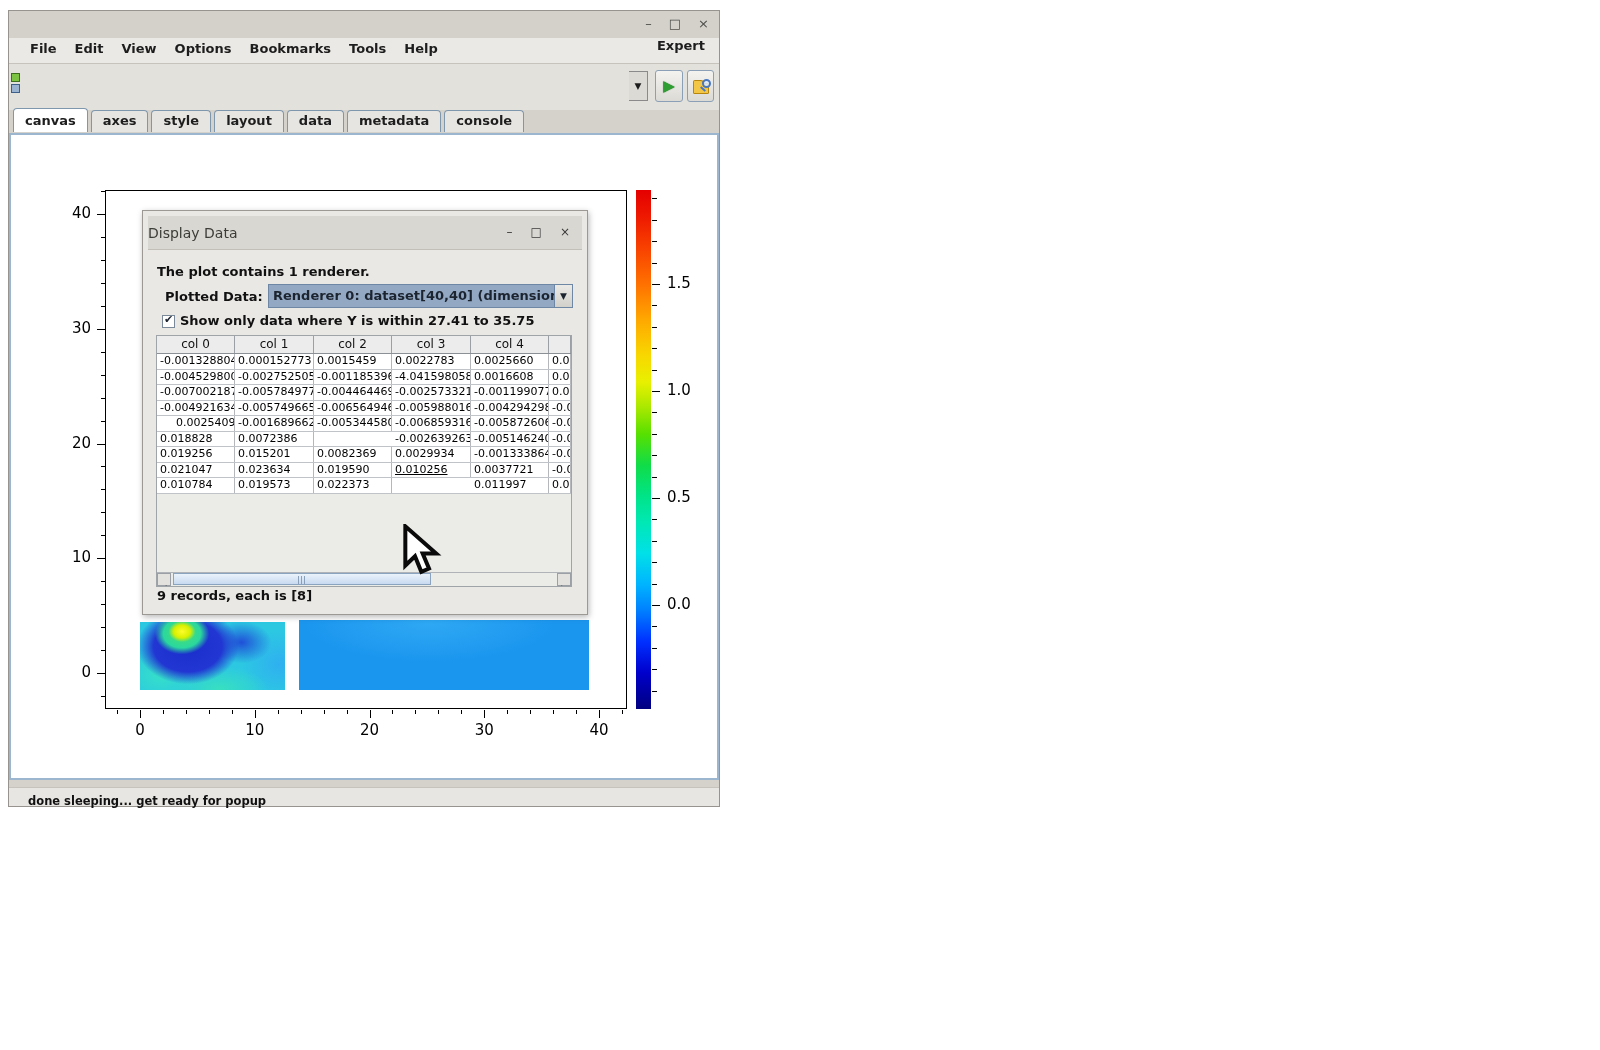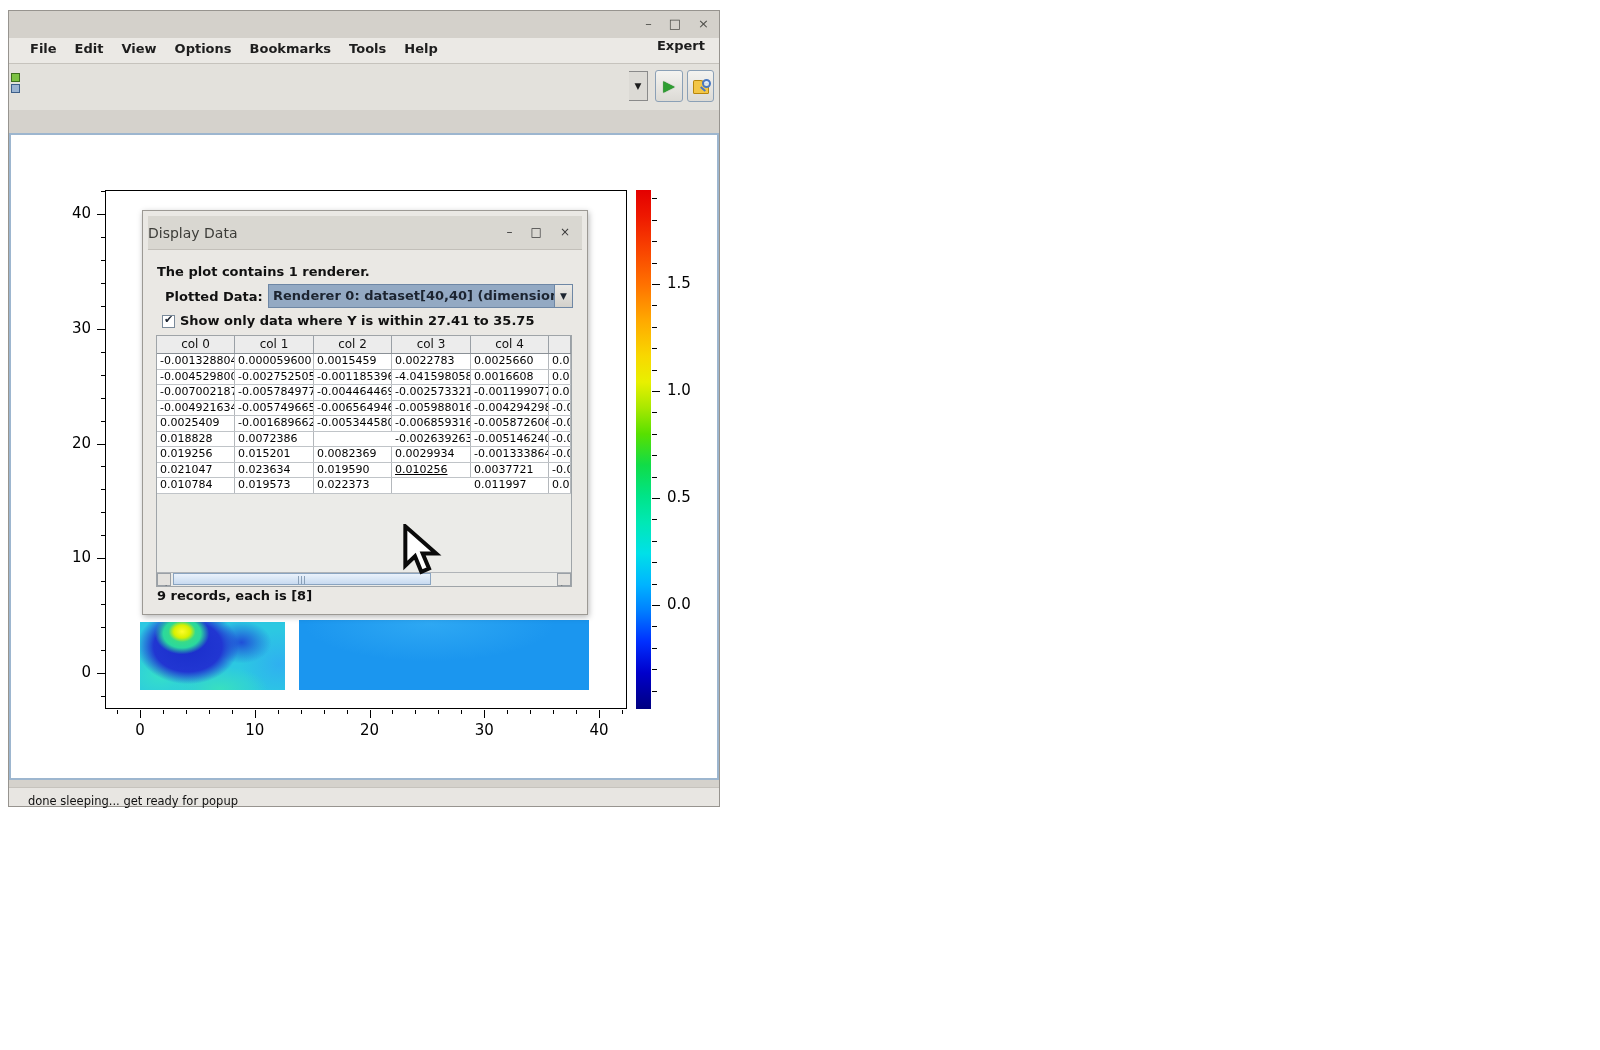--- a/index.html
+++ b/index.html
@@ -121,21 +121,21 @@
   .sbtn { width:14px; height:13px; background:#e4e2de; border:1px solid #9aa0a6; text-align:center; flex:none; }
   .sbtn span { font-size:7px; color:#222; line-height:11px; }
   .strack { position:relative; flex:1; }
   .sthumb { position:absolute; left:2px; top:0; width:258px; height:12px;
     background:linear-gradient(#eaf2fb,#c8daf0); border:1px solid #8aa4c0; }
   .grip { position:absolute; left:50%; top:2px; width:8px; height:8px; margin-left:-4px;
     background:repeating-linear-gradient(to right,#8aa0b8 0 1px,transparent 1px 3px); }
   .dlg-footer { position:absolute; left:9px; bottom:6px; font-size:13px; font-weight:bold; color:#111; }
 
   .statusbar { position:absolute; left:0; right:0; bottom:0; height:19px; background:#e8e6e2;
-    border-top:1px solid #c6c3bd; }
+    border-top:1px solid #c6c3bd;font-weight:bold; }
   .statusbar .txt { position:absolute; left:19px; top:6px; font-size:11.5px; color:#111; }
 
   .cursor { position:absolute; left:402px; top:524px; width:40px; height:58px; z-index:9; }
 </style>
 </head>
 <body>
 
 <div class="page">
   <div class="app-window">
 
@@ -169,20 +169,29 @@
       <div class="tool-btn btn-go">
         <span>▶</span>
       </div>
       <div class="tool-btn btn-inspect">
         <div class="folder">
           <div class="mag"></div>
         </div>
       </div>
     </div>
 
+    <div class="tabbar">
+      <div class="tab active">canvas</div>
+      <div class="tab">axes</div>
+      <div class="tab">style</div>
+      <div class="tab">layout</div>
+      <div class="tab">data</div>
+      <div class="tab">metadata</div>
+      <div class="tab">console</div>
+    </div>
 
     <div class="canvas">
       <div class="plot-frame"></div>
       <div class="hm hm-left"></div>
       <div class="hm hm-right"></div>
       <div class="colorbar"></div>
     <div class="tick" style="left: 90px; top: 56.05px; width: 4px; height: 1px;"></div>
         <div class="tick" style="left: 86px; top: 79px; width: 8px; height: 1px;"></div>
         <div class="ticklabel yl" style="left: 38px; top: 69px; width: 42px;">40</div>
         <div class="tick" style="left: 90px; top: 101.95px; width: 4px; height: 1px;"></div>
@@ -294,21 +303,21 @@
               <div class="th" style="width: 78px;">col 0</div>
               <div class="th" style="width: 79px;">col 1</div>
               <div class="th" style="width: 78px;">col 2</div>
               <div class="th" style="width: 79px;">col 3</div>
               <div class="th" style="width: 78px;">col 4</div>
               <div class="th" style="width: 22px;"></div>
             </div>
           <div>
               <div class="tr">
                 <div class="td" style="width: 78px;">-0.001328804...</div>
-                <div class="td" style="width: 79px;">0.000059600</div>
+                <div class="td" style="width: 79px;">0.000152773</div>
                 <div class="td" style="width: 78px;">0.0015459</div>
                 <div class="td" style="width: 79px;">0.0022783</div>
                 <div class="td" style="width: 78px;">0.0025660</div>
                 <div class="td" style="width: 22px;">0.00</div>
               </div>
               <div class="tr">
                 <div class="td" style="width: 78px;">-0.004529800...</div>
                 <div class="td" style="width: 79px;">-0.002752505...</div>
                 <div class="td" style="width: 78px;">-0.001185396...</div>
                 <div class="td" style="width: 79px;">-4.041598058...</div>
@@ -325,21 +334,21 @@
               </div>
               <div class="tr">
                 <div class="td" style="width: 78px;">-0.004921634...</div>
                 <div class="td" style="width: 79px;">-0.005749665...</div>
                 <div class="td" style="width: 78px;">-0.006564946...</div>
                 <div class="td" style="width: 79px;">-0.005988016...</div>
                 <div class="td" style="width: 78px;">-0.004294298...</div>
                 <div class="td" style="width: 22px;">-0.0</div>
               </div>
               <div class="tr">
-                <div class="td" style="width: 78px;">0.0025409</div>
+                <div class="td" style="width: 62px; margin-left: 16px;">0.0025409</div>
                 <div class="td" style="width: 79px;">-0.001689662...</div>
                 <div class="td" style="width: 78px;">-0.005344580...</div>
                 <div class="td" style="width: 79px;">-0.006859316...</div>
                 <div class="td" style="width: 78px;">-0.005872606...</div>
                 <div class="td" style="width: 22px;">-0.0</div>
               </div>
               <div class="tr">
                 <div class="td" style="width: 78px;">0.018828</div>
                 <div class="td" style="width: 79px;">0.0072386</div>
                 <div class="td" style="width: 78px; margin-top: 40px;">0.000044839</div>

